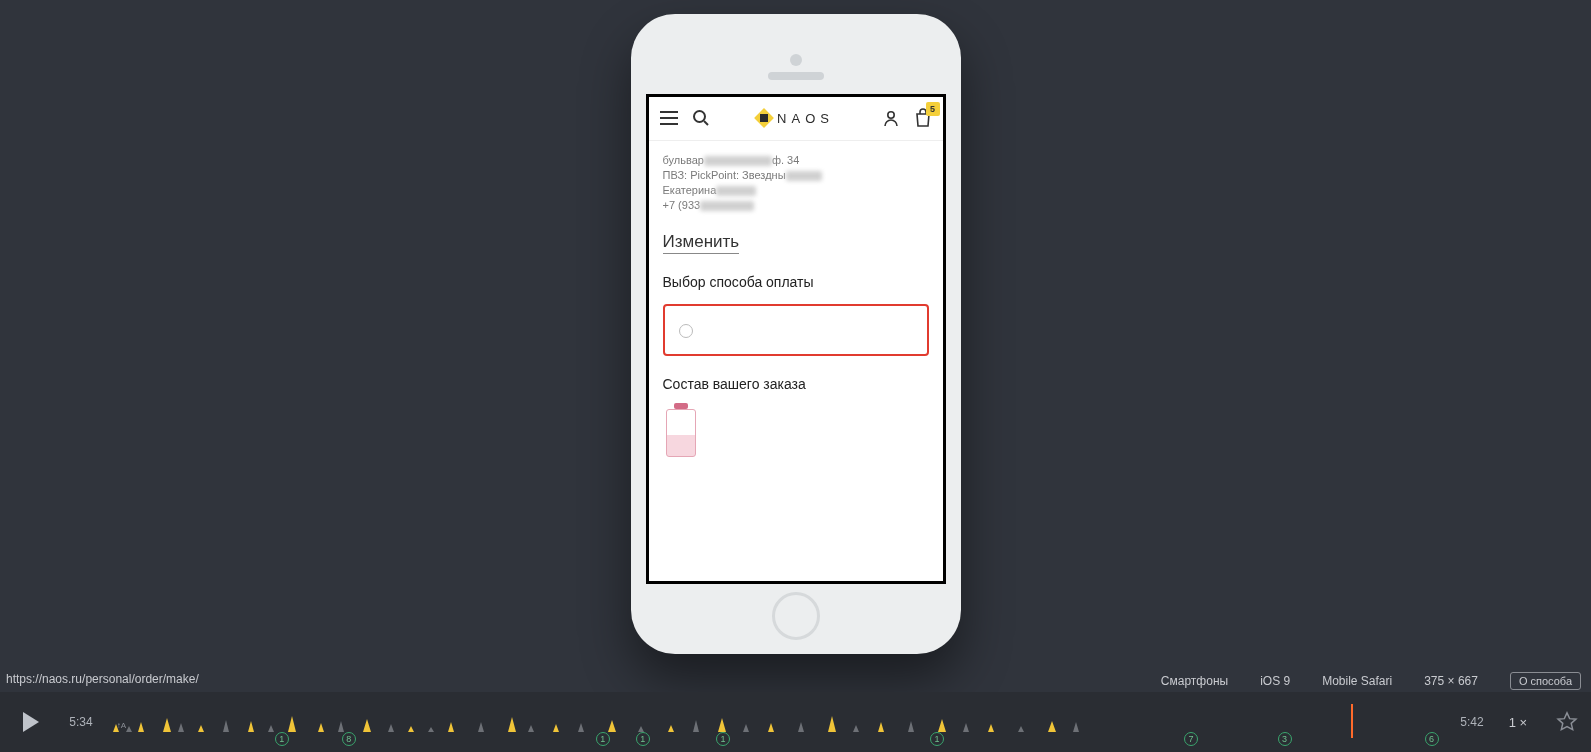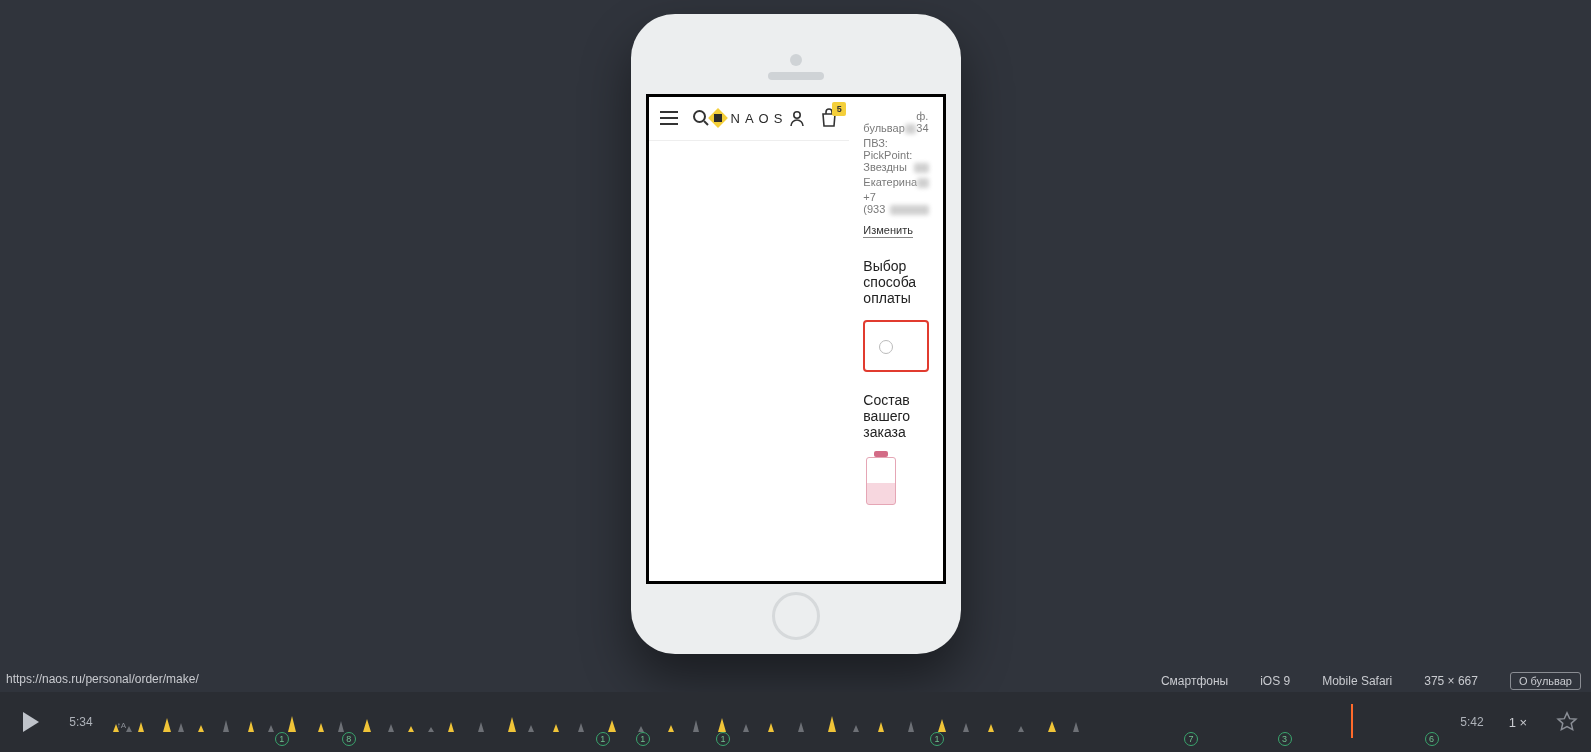--- a/index.html
+++ b/index.html
@@ -2,34 +2,34 @@
 <html><head>
 <meta charset="utf-8">
 <style>
   *{box-sizing:border-box;margin:0;padding:0;font-family:Arial,Helvetica,sans-serif}
   body{width:1591px;height:752px;background:#30343c;overflow:hidden;position:relative}
   .stage{position:absolute;inset:0 0 85px 0;display:flex;align-items:center;justify-content:center}
   .phone{width:330px;height:640px;background:#eceeef;border-radius:44px;box-shadow:0 25px 50px rgba(0,0,0,.45);position:relative;padding:80px 15px 70px}
   .phone::before{content:"";position:absolute;top:40px;left:50%;transform:translateX(-50%);width:12px;height:12px;border-radius:50%;background:#cfd3d6}
   .speaker{position:absolute;top:58px;left:50%;transform:translateX(-50%);width:56px;height:8px;border-radius:4px;background:#cfd3d6}
   .home-btn{position:absolute;bottom:14px;left:50%;transform:translateX(-50%);width:48px;height:48px;border-radius:50%;border:3px solid #d6d9db;background:#eceeef}
-  .screen{width:100%;height:100%;background:#fff;border:3px solid #000;overflow:hidden;display:flex;flex-direction:row}
+  .screen{width:100%;height:100%;background:#fff;border:3px solid #000;overflow:hidden;display:flex;flex-direction:column}
   .app-header{height:44px;display:flex;align-items:center;justify-content:space-between;padding:0 10px;border-bottom:1px solid #eee}
   .hgroup{display:flex;align-items:center;gap:12px}
   .icon{width:20px;height:20px;display:flex;align-items:center;justify-content:center;color:#333}
   svg{display:block}
   .logo{display:flex;align-items:center;gap:6px;font-size:13px;letter-spacing:5px;color:#2b2b2b;font-weight:400}
   .logo-mark{width:14px;height:14px;background:#f4cf3a;transform:rotate(45deg);position:relative}
   .logo-mark::after{content:"";position:absolute;inset:3px;background:#2b2b2b;transform:rotate(45deg)}
   .cart{position:relative}
   .cart-badge{position:absolute;top:-6px;right:-7px;width:14px;height:14px;background:#f4cf3a;border-radius:2px;font-size:9px;line-height:14px;text-align:center;color:#333;font-weight:700}
   .content{flex:1;overflow:hidden;padding:10px 14px;font-size:12px;color:#555}
   .addr-line{margin:3px 0;display:flex;align-items:flex-end;color:#7a7a7a;font-size:11px}
   .blur{display:inline-block;height:10px;background:#d0d0d0;border-radius:2px;filter:blur(2px)}
-  .change-link{display:inline-block;margin-top:6px;font-size:11px;color:#333;border-bottom:1px solid #888;padding-bottom:1px}
+  .change-link{display:inline-block;margin-top:18px;font-size:17px;color:#333;border-bottom:1px solid #888;padding-bottom:1px}
   .section-title{margin:20px 0 14px;font-size:14px;font-weight:400;color:#222}
   .pay-option{border:2px solid #e13b2f;border-radius:4px;padding:16px 14px}
   .pay-row{display:flex;align-items:flex-start;gap:12px}
   .radio{flex:0 0 14px;width:14px;height:14px;border:1.5px solid #bbb;border-radius:50%;margin-top:2px}
   .pay-text .t1{font-size:12px;color:#333}
   .pay-text .t2{font-size:12px;font-weight:700;color:#333;margin-top:2px}
   .pay-text .t3{font-size:11px;color:#9a9a9a;margin-top:6px}
   .order-item{display:flex;gap:14px;margin-top:14px;align-items:flex-start}
   .prod-img{width:36px;height:54px;border-radius:4px;background:#fff;position:relative;flex:0 0 36px}
   .prod-img::before{content:"";position:absolute;inset:3px;border:1px solid #e5a6b5;border-radius:3px;background:linear-gradient(#fff 55%,#f7d7df 55%)}
@@ -130,21 +130,21 @@
   </div>
 </div>
 
 <div class="url-bar">https://naos.ru/personal/order/make/</div>
 
 <div class="meta-bar">
   <span>Смартфоны</span>
   <span>iOS 9</span>
   <span>Mobile Safari</span>
   <span>375 × 667</span>
-  <button class="about-btn">О бульвар</button>
+  <button class="about-btn">О способа</button>
 </div>
 
 <div class="player">
   <div class="play-btn">
     <svg width="26" height="26" viewBox="0 0 26 26">
         <path d="M6 3l16 10L6 23z" fill="#bfc3ca"></path>
       </svg>
   </div>
   <div class="time">5:34</div>
   <div class="track">

